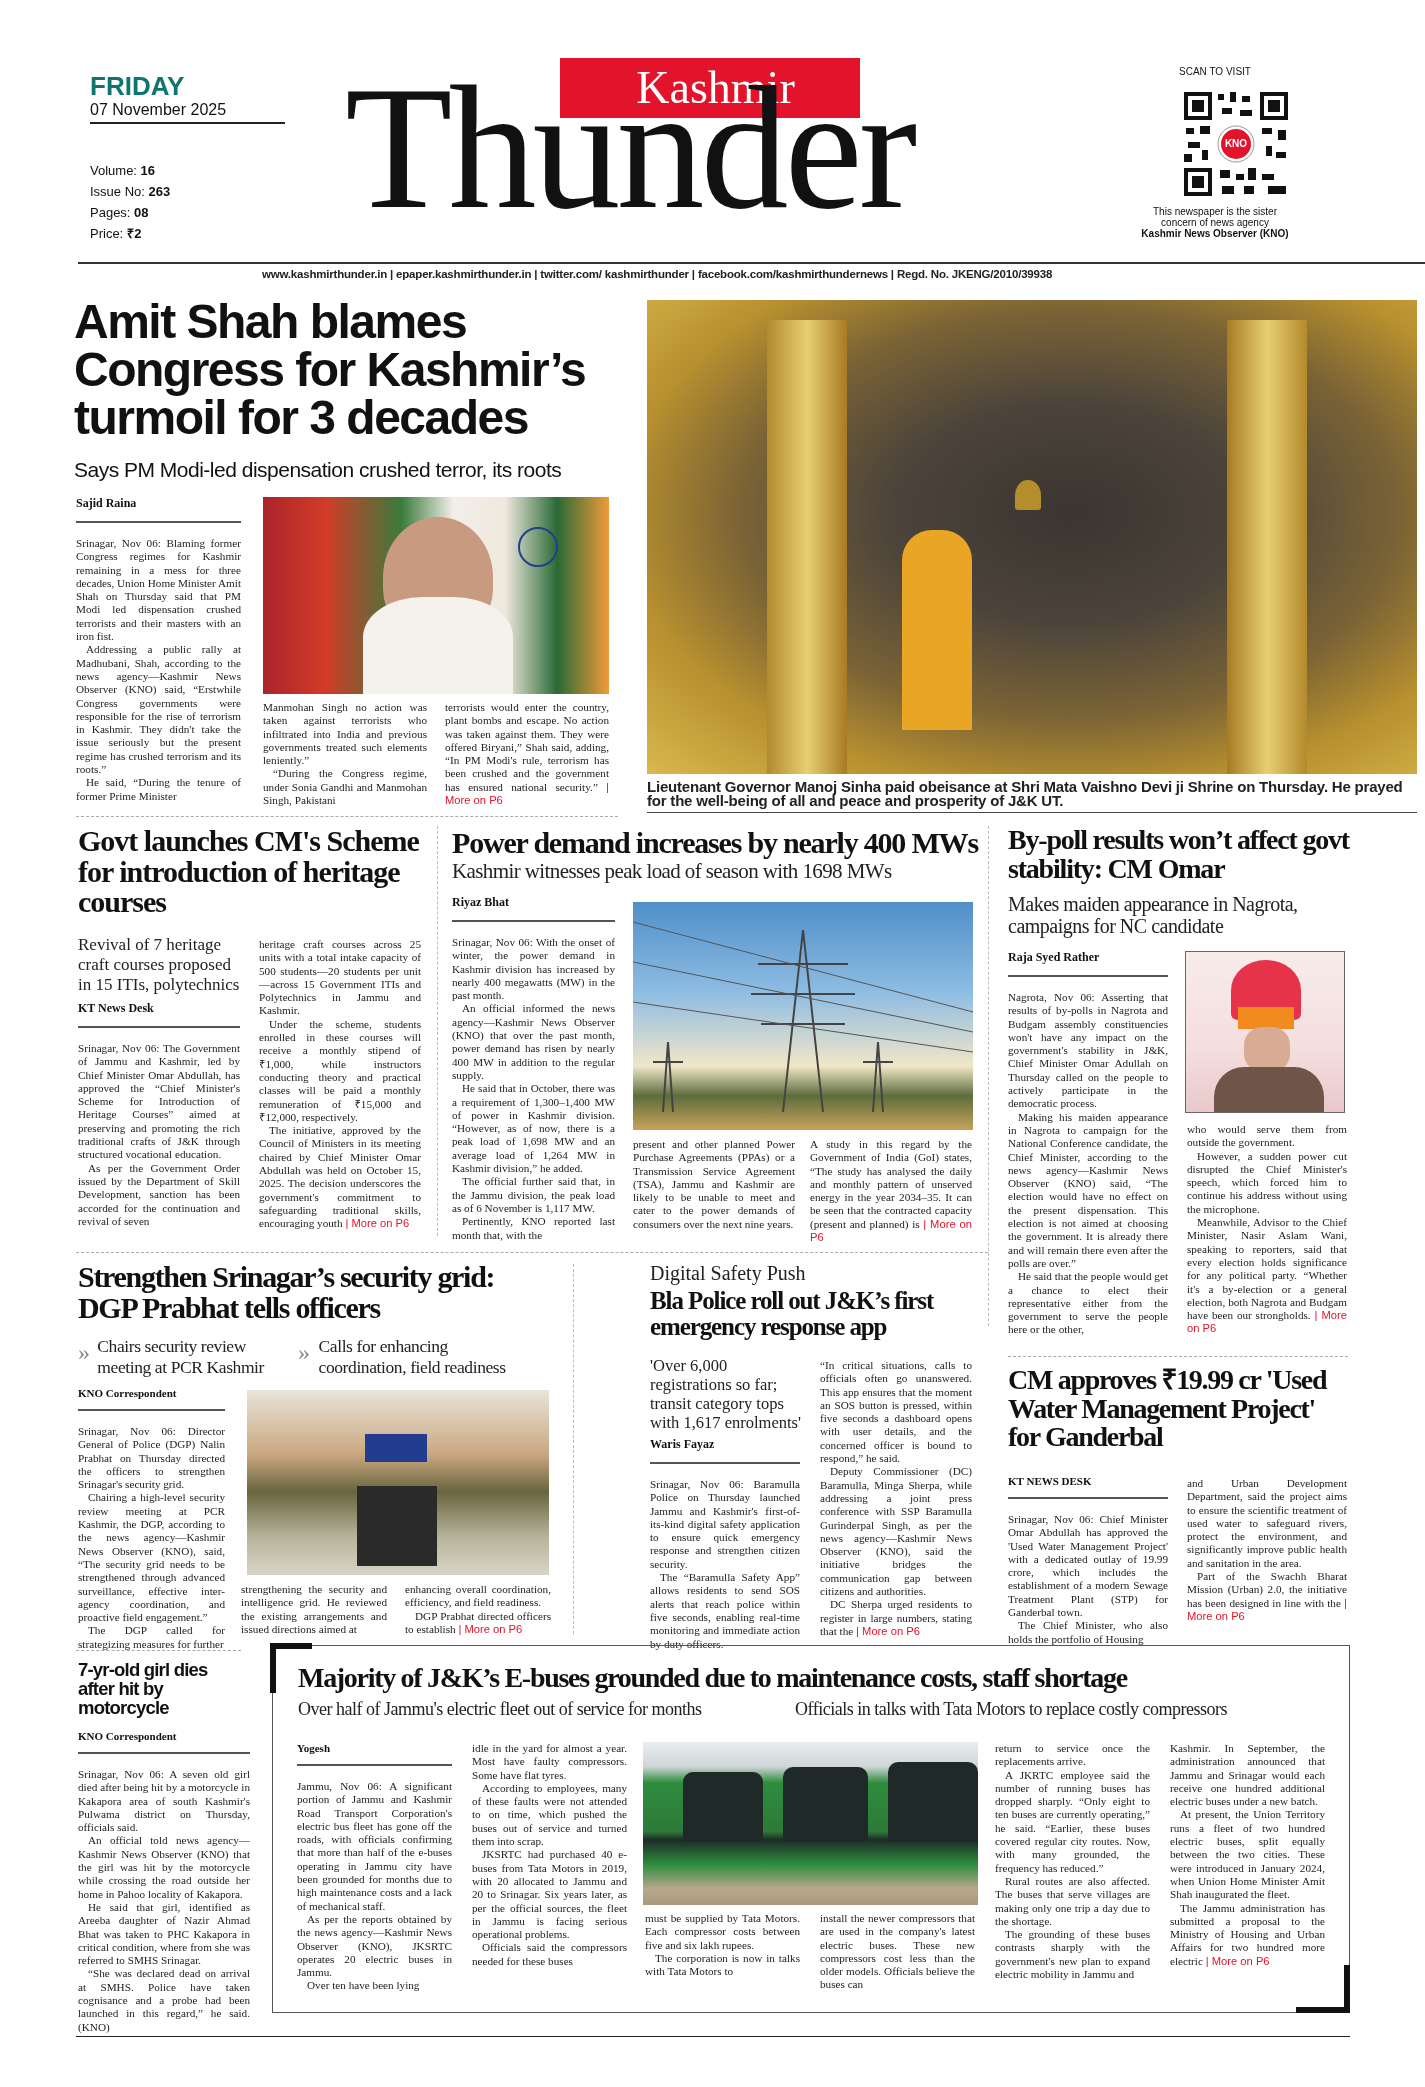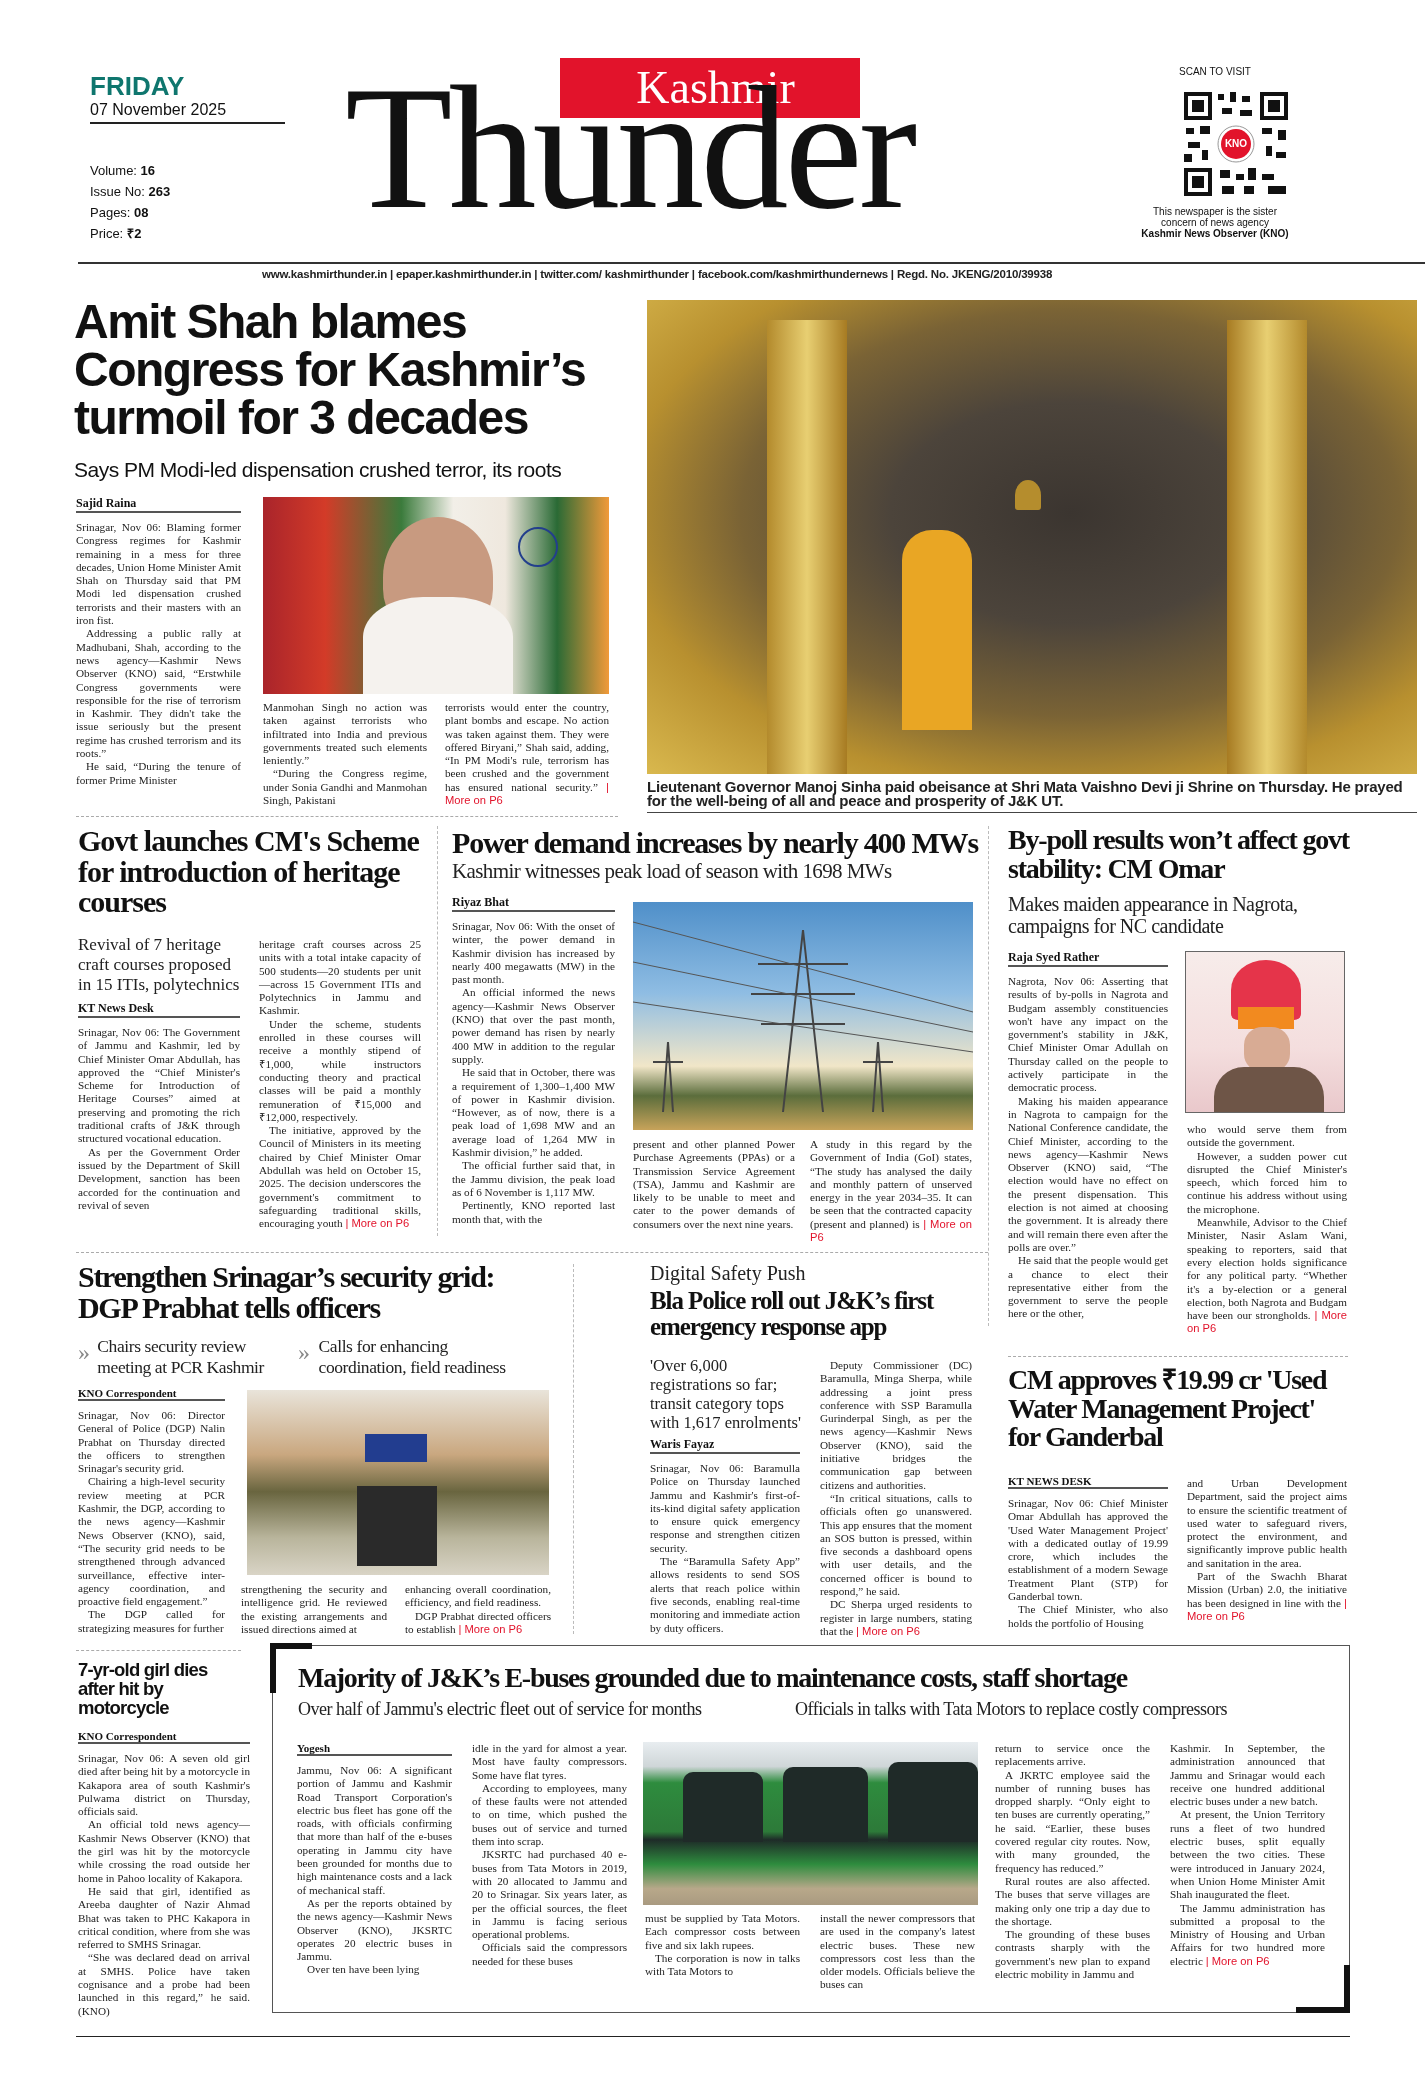--- a/index.html
+++ b/index.html
@@ -3,21 +3,21 @@
 <meta charset="utf-8">
 <style>
 *{box-sizing:border-box;margin:0;padding:0}
 body{width:1425px;height:2087px;background:#fff;color:#111;font-family:"Liberation Serif",serif;position:relative;overflow:hidden}
 .abs{position:absolute}
 .sans{font-family:"Liberation Sans",sans-serif}
 .body-text{font-family:"Liberation Serif",serif;font-size:11.2px;line-height:13.3px;text-align:justify;color:#222}
 .body-text p{text-indent:10px}
 .body-text p:first-child{text-indent:0}
 .more{color:#e2132b}
-.byline{font-family:"Liberation Serif",serif;font-weight:bold;font-size:12px;border-bottom:2px solid #555;padding-bottom:0;margin-bottom:8px}
+.byline{font-family:"Liberation Serif",serif;font-weight:bold;font-size:12px;border-bottom:2px solid #555;padding-bottom:10px;margin-bottom:14px}
 .hl{font-family:"Liberation Serif",serif;font-weight:bold;letter-spacing:-1px;line-height:1.02;color:#111}
 .deck{font-family:"Liberation Serif",serif;color:#222;line-height:1.1}
 .dotted-h{border-top:1px dashed #aaa}
 .dotted-v{border-left:1px dashed #bbb}
 .photo{overflow:hidden}
 </style>
 </head>
 <body>
 
 <div class="abs sans" style="left:90px;top:72px">
@@ -235,22 +235,22 @@
 <div class="abs hl" style="left:650px;top:1288px;width:330px;font-size:25px;letter-spacing:-1.1px">Bla Police roll out J&amp;K’s first emergency response app</div>
 <div class="abs deck" style="left:650px;top:1356px;width:160px;font-size:16.5px;line-height:19px">'Over 6,000 registrations so far; transit category tops with 1,617 enrolments'</div>
 <div class="abs" style="left:650px;top:1437px;width:150px">
   <div class="byline">Waris Fayaz</div>
   <div class="body-text">
       <p>Srinagar, Nov 06: Baramulla Police on Thursday launched Jammu and Kashmir's first-of-its-kind digital safety application to ensure quick emergency response and strengthen citizen security.</p>
       <p>The “Baramulla Safety App” allows residents to send SOS alerts that reach police within five seconds, enabling real-time monitoring and immediate action by duty officers.</p>
     </div>
 </div>
 <div class="abs body-text" style="left:820px;top:1359px;width:152px">
-  <p style="text-indent:10px">Deputy Commissioner (DC) Baramulla, Minga Sherpa, while addressing a joint press conference with SSP Baramulla Gurinderpal Singh, as per the news agency—Kashmir News Observer (KNO), said the initiative bridges the communication gap between citizens and authorities.</p>
-    <p>“In critical situations, calls to officials often go unanswered. This app ensures that the moment an SOS button is pressed, within five seconds a dashboard opens with user details, and the concerned officer is bound to respond,” he said.</p>
+  <p>“In critical situations, calls to officials often go unanswered. This app ensures that the moment an SOS button is pressed, within five seconds a dashboard opens with user details, and the concerned officer is bound to respond,” he said.</p>
+    <p style="text-indent:10px">Deputy Commissioner (DC) Baramulla, Minga Sherpa, while addressing a joint press conference with SSP Baramulla Gurinderpal Singh, as per the news agency—Kashmir News Observer (KNO), said the initiative bridges the communication gap between citizens and authorities.</p>
   <p><span>DC Sherpa urged residents to register in large numbers, stating that the</span> <span class="more sans">| More on P6</span></p>
 </div>
 
 <div class="abs hl" style="left:1008px;top:1366px;width:340px;font-size:28px;letter-spacing:-1.3px">CM approves ₹19.99 cr 'Used Water Management Project' for Ganderbal</div>
 <div class="abs" style="left:1008px;top:1475px;width:160px">
   <div class="byline" style="font-size:11px">KT NEWS DESK</div>
   <div class="body-text">
       <p>Srinagar, Nov 06: Chief Minister Omar Abdullah has approved the 'Used Water Management Project' with a dedicated outlay of  19.99 crore, which includes the establishment of a modern Sewage Treatment Plant (STP) for Ganderbal town.</p>
       <p>The Chief Minister, who also holds the portfolio of Housing</p>
     </div>

